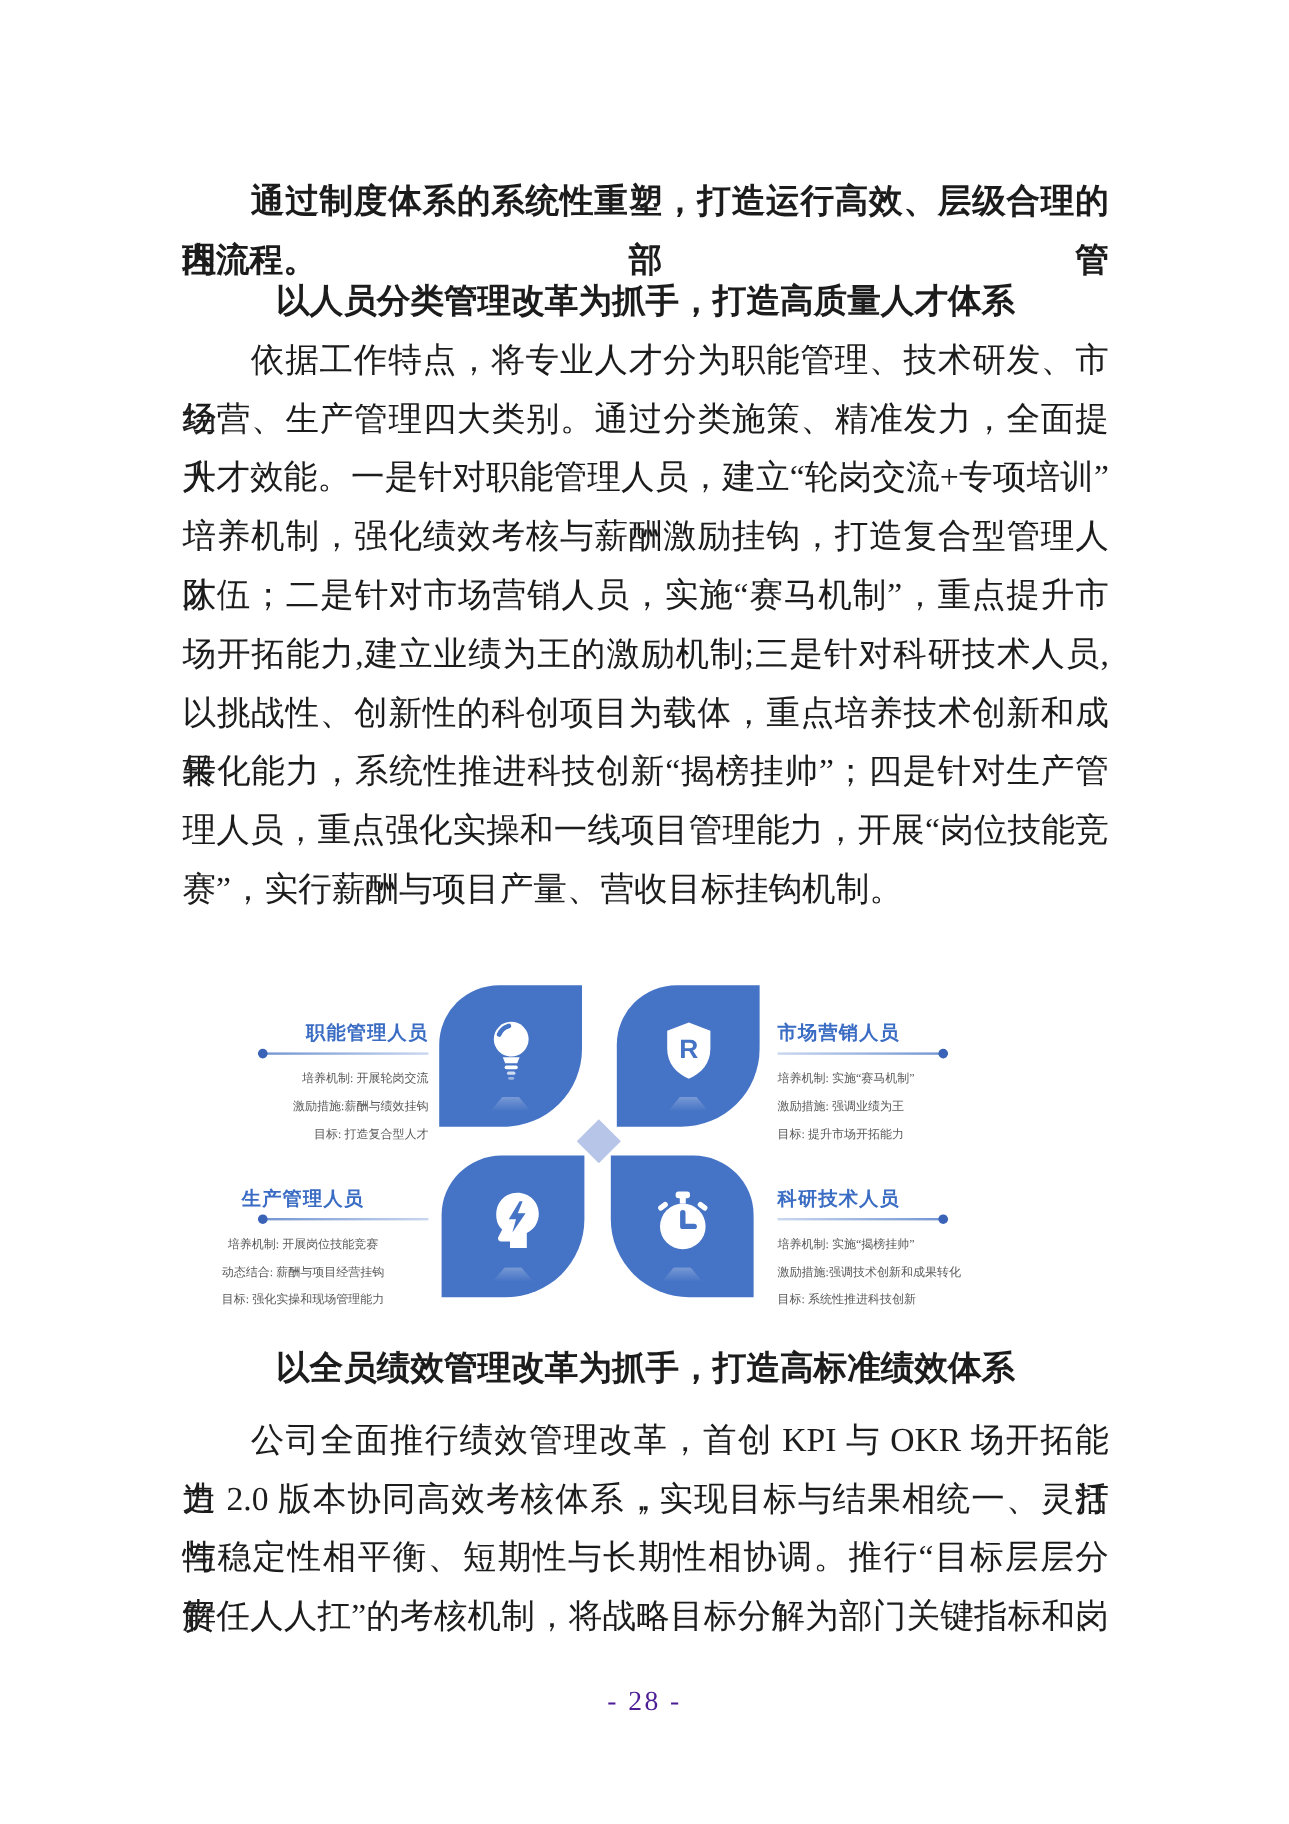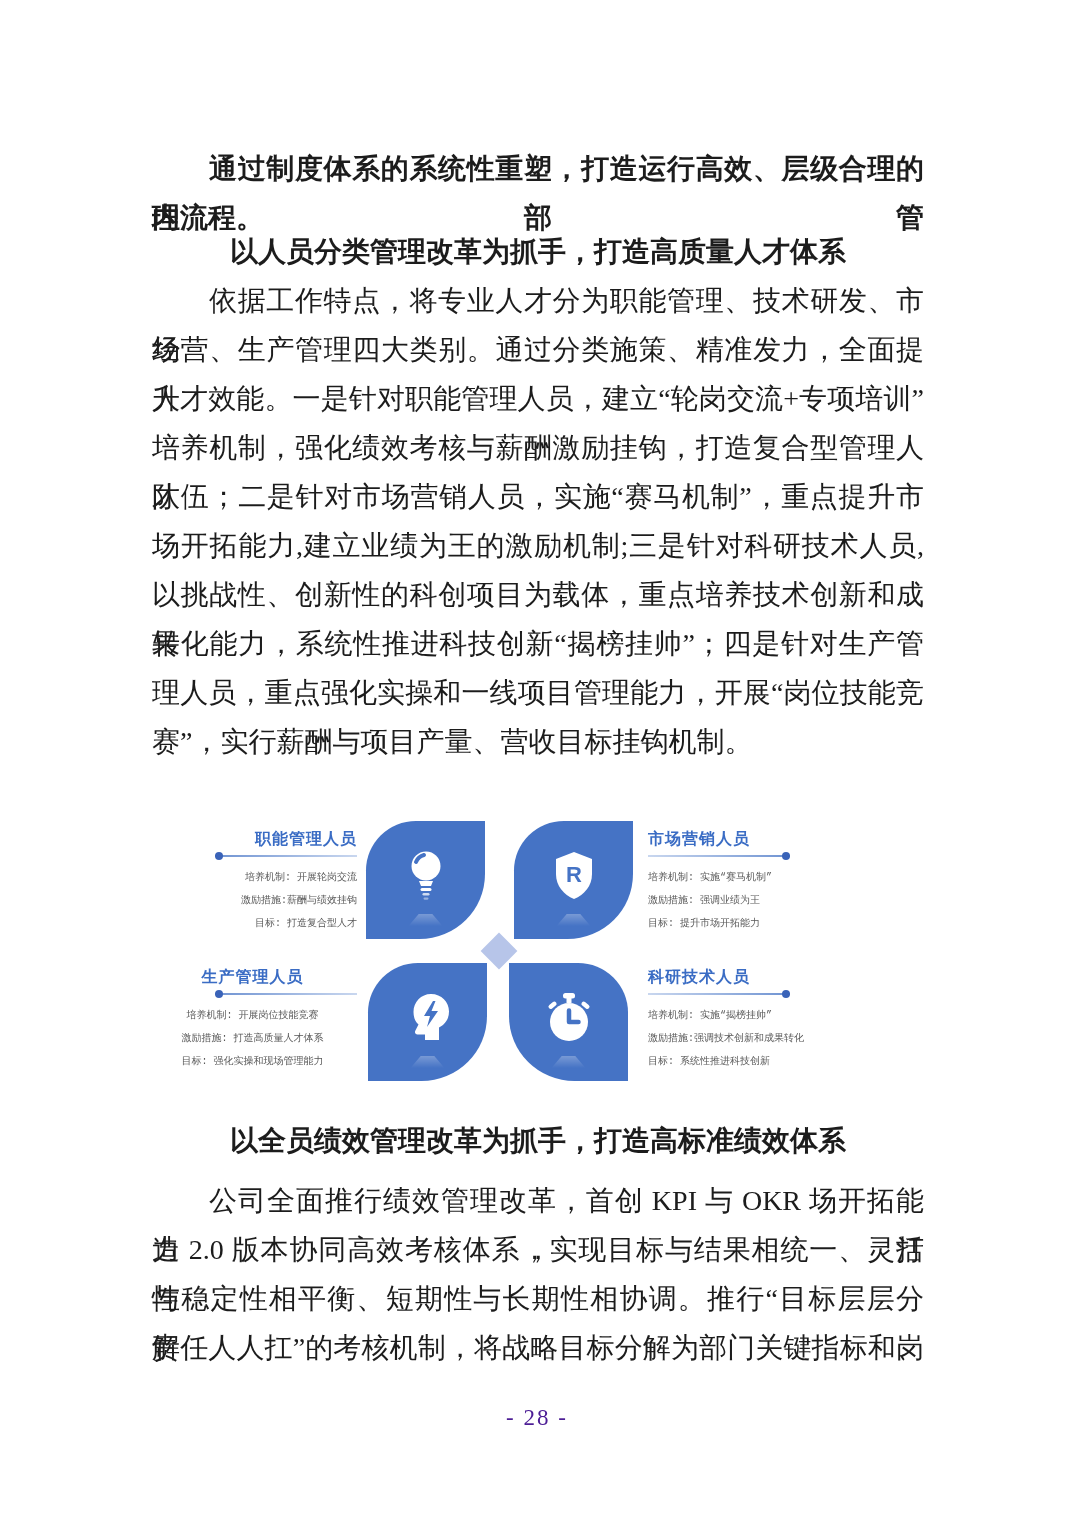--- a/index.html
+++ b/index.html
@@ -25,21 +25,21 @@
   .blob-tl{left:366px;top:821px;border-radius:42% 0 55% 0;}
   .blob-tr{left:514px;top:821px;border-radius:42% 0 55% 0;}
   .blob-bl{left:368px;top:963px;border-radius:42% 0 55% 0;}
   .blob-br{left:509px;top:963px;border-radius:0 42% 0 55%;}
   .blob::after{content:'';position:absolute;bottom:13px;left:50%;transform:translateX(-50%);
         width:34px;height:12px;background:linear-gradient(to bottom,rgba(255,255,255,.28),rgba(255,255,255,0));
         clip-path:polygon(30% 0,70% 0,100% 100%,0 100%);}
   .blob svg{display:block;margin-bottom:8px;}
   .diamond{position:absolute;left:486px;top:938px;width:26px;height:26px;
         background:#B7C5E9;transform:rotate(45deg);}
-  .qtext{position:absolute;font-family:Liberation Mono, monospace;}
+  .qtext{position:absolute;font-family:Liberation Serif, serif;margin-top:22px;}
   .q1{left:158px;top:830px;width:199px;text-align:right;}
   .q2{left:648px;top:830px;width:245px;text-align:left;}
   .q3{left:148px;top:968px;width:209px;text-align:center;}
   .q4{left:648px;top:968px;width:245px;text-align:left;}
   .qtitle{font-size:16px;font-weight:bold;color:#3A6CC4;letter-spacing:1px;line-height:20px;}
   .qdivider{position:relative;height:2px;width:142px;margin-top:5px;margin-bottom:9px;}
   .q1 .qdivider,.q3 .qdivider{margin-left:auto;background:linear-gradient(to right,#6f93d2,#c9d7ef);}
   .q2 .qdivider,.q4 .qdivider{margin-right:auto;background:linear-gradient(to left,#6f93d2,#c9d7ef);}
   .qdot{position:absolute;top:-3px;width:8px;height:8px;border-radius:50%;background:#3A63B8;}
   .q1 .qdot,.q3 .qdot{left:0;}
@@ -130,21 +130,21 @@
       <div class="qline">激励措施: 强调业绩为王</div>
       <div class="qline">目标: 提升市场开拓能力</div>
     </div>
 
     <div class="qtext q3">
       <div class="qtitle">生产管理人员</div>
       <div class="qdivider">
           <span class="qdot"></span>
         </div>
       <div class="qline">培养机制: 开展岗位技能竞赛</div>
-      <div class="qline">激励措施: 打造高质量人才体系</div>
+      <div class="qline">动态结合: 薪酬与项目经营挂钩</div>
       <div class="qline">目标: 强化实操和现场管理能力</div>
     </div>
 
     <div class="qtext q4">
       <div class="qtitle">科研技术人员</div>
       <div class="qdivider">
           <span class="qdot"></span>
         </div>
       <div class="qline">培养机制: 实施“揭榜挂帅”</div>
       <div class="qline">激励措施:强调技术创新和成果转化</div>

